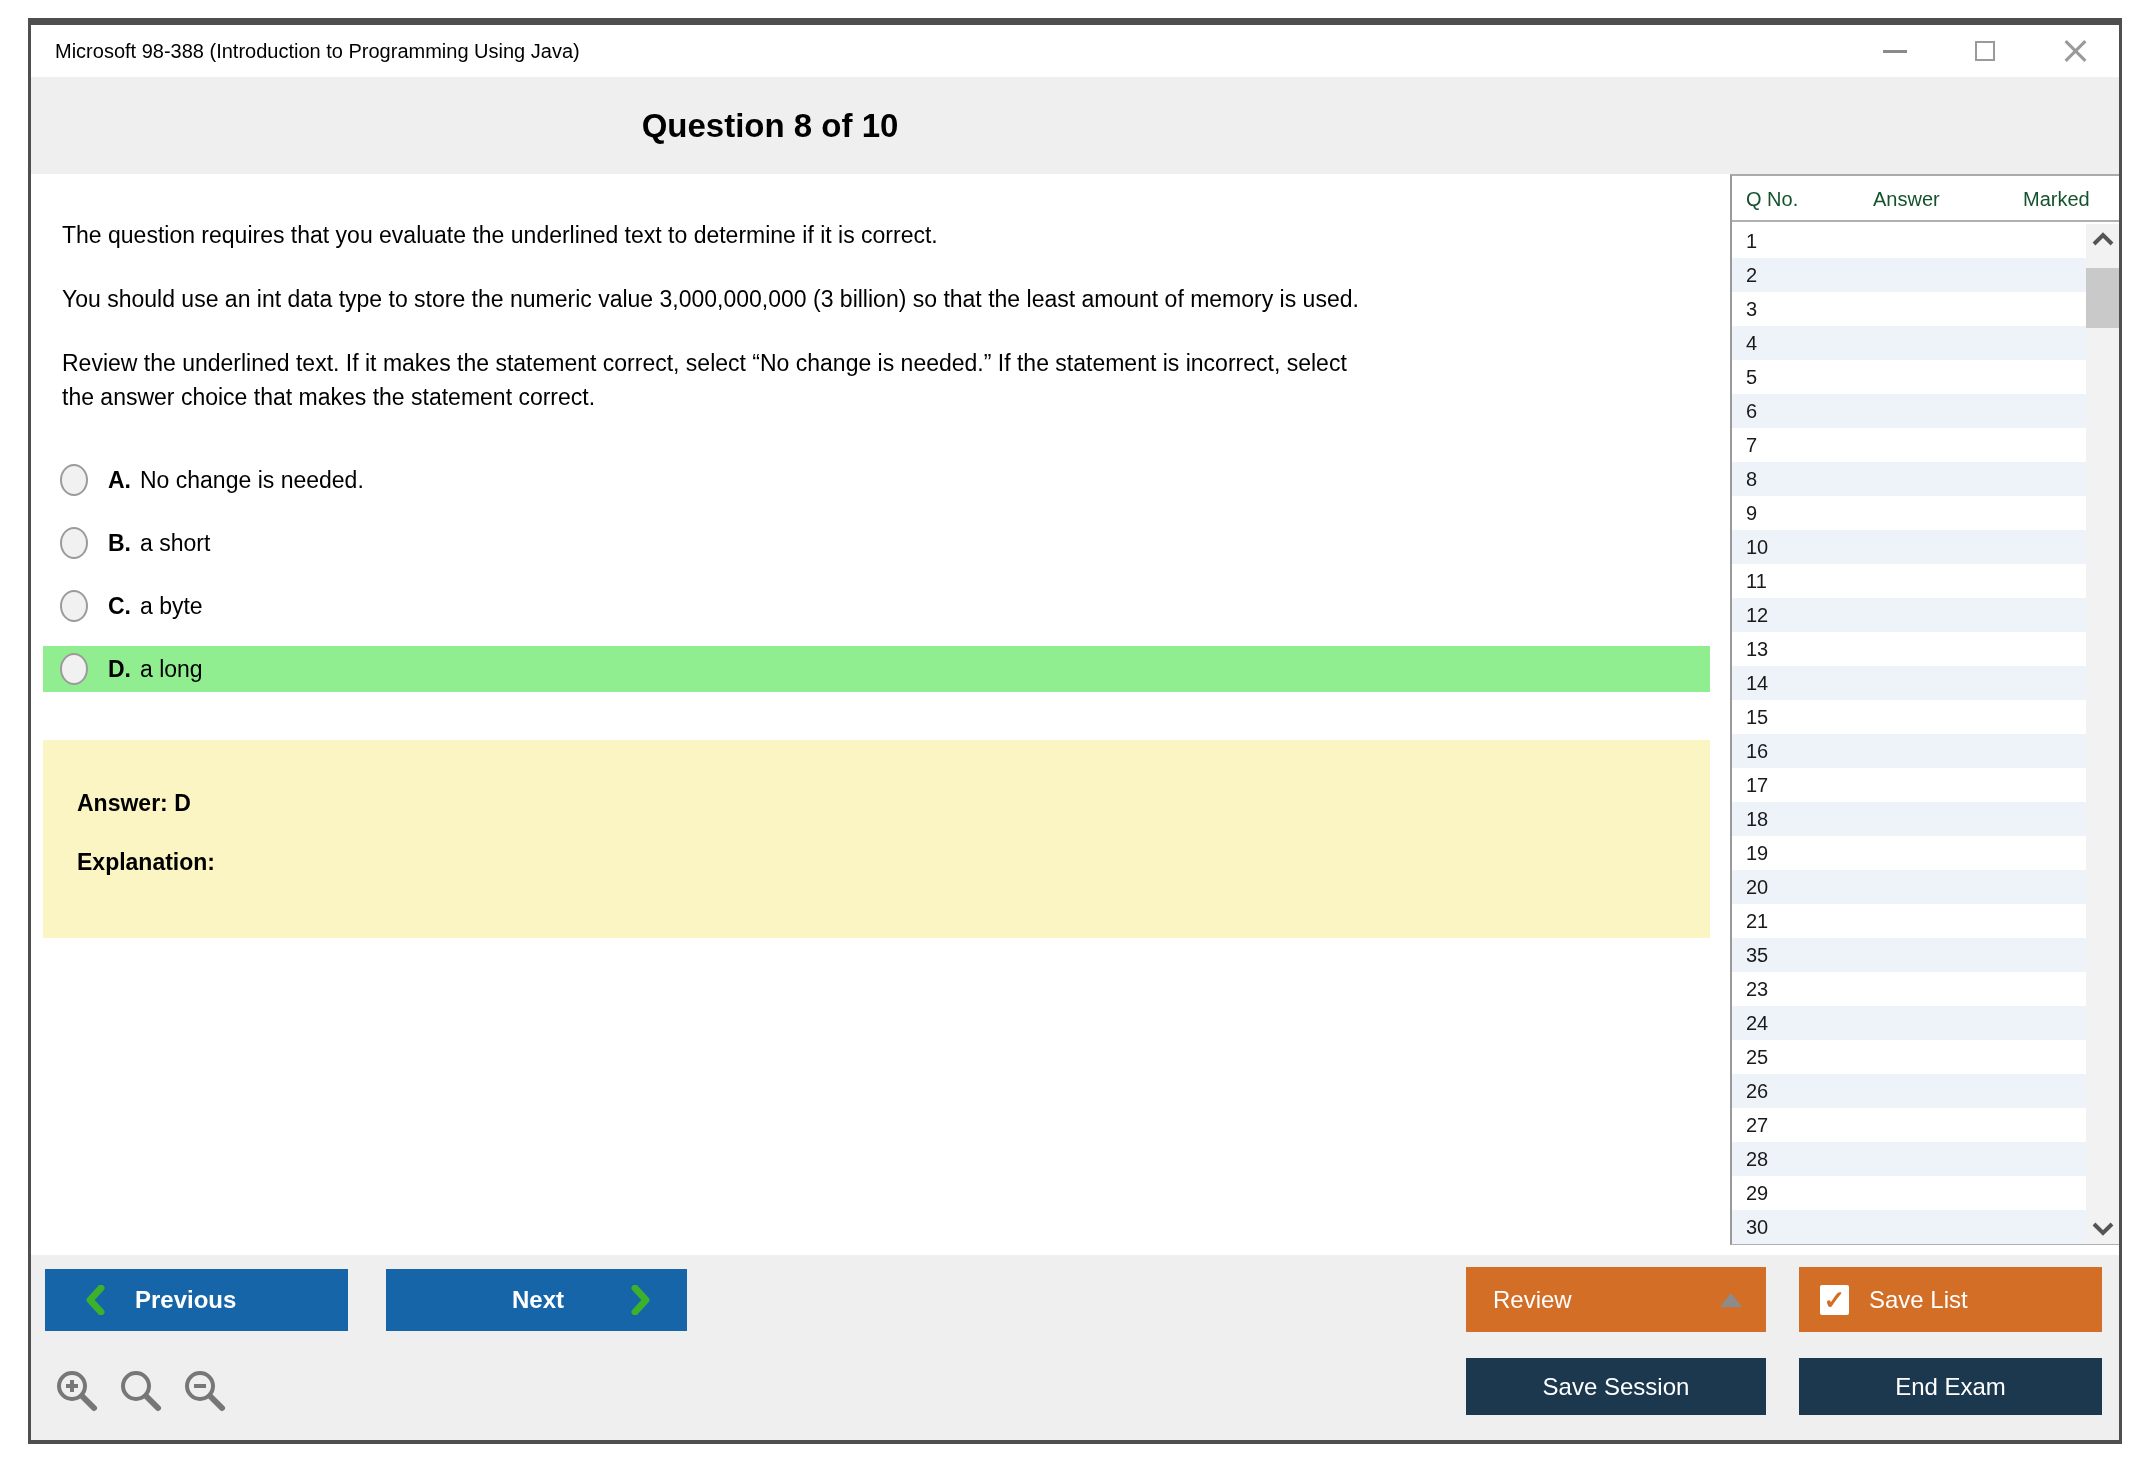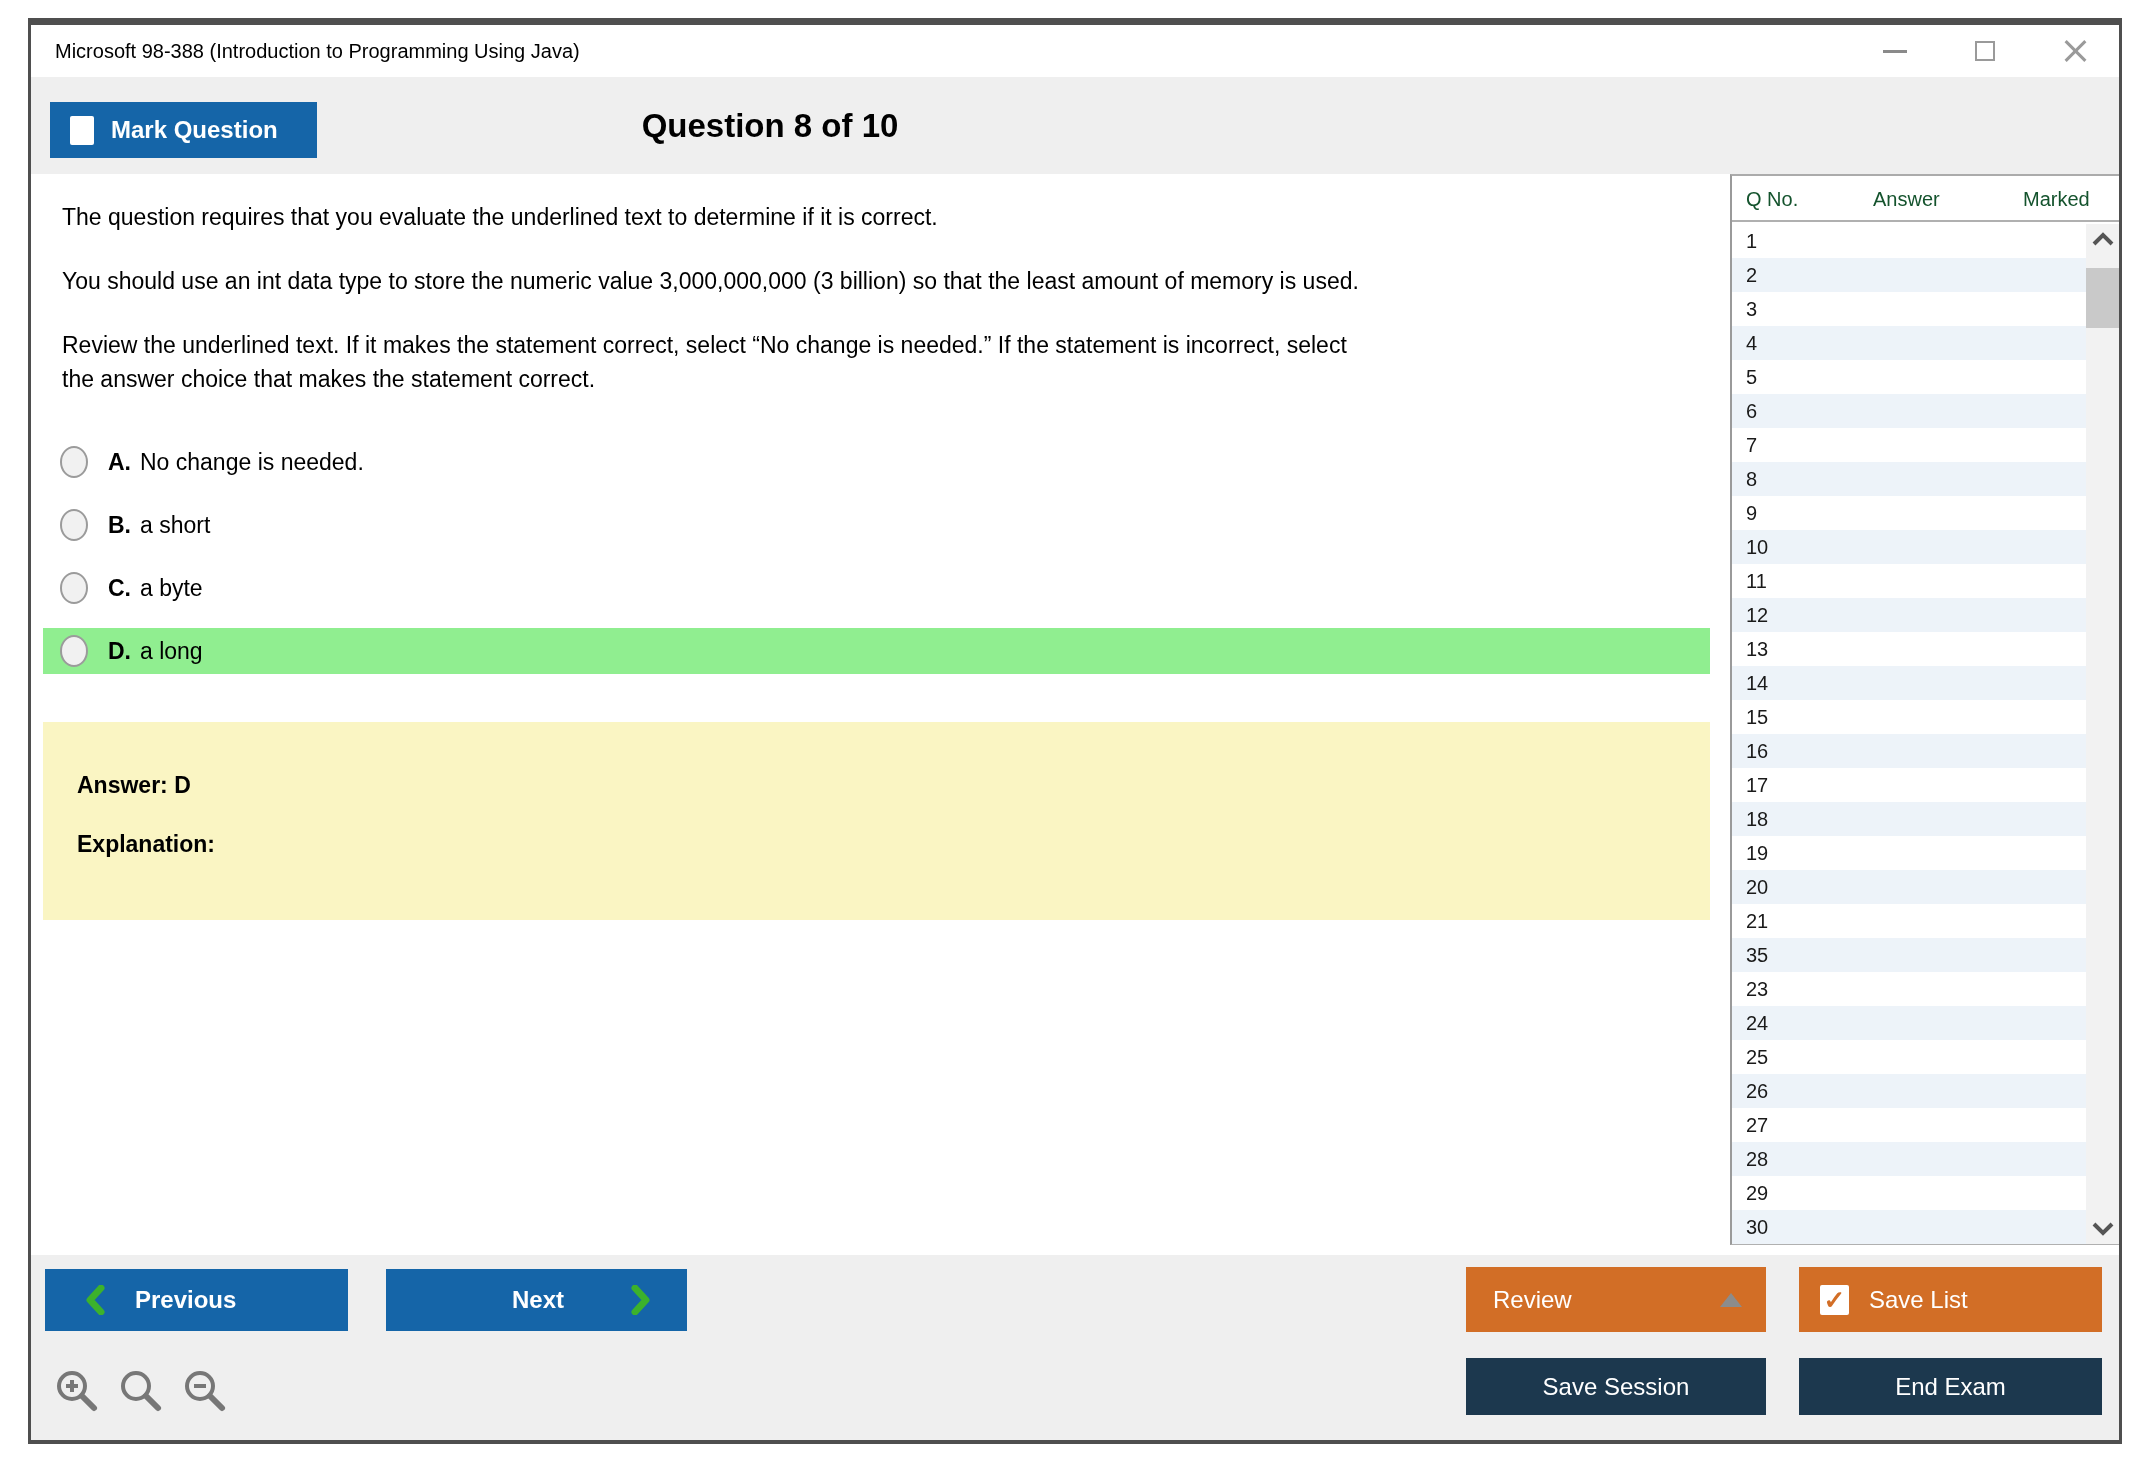--- a/index.html
+++ b/index.html
@@ -40,21 +40,21 @@
   .mark-btn{
     position:absolute;left:19px;top:25px;width:267px;height:56px;background:var(--primary-blue);
     display:flex;align-items:center;color:#fff;font-weight:bold;font-size:24px;cursor:pointer;
   }
   .mark-checkbox{width:24px;height:29px;background:#fff;margin-left:20px;margin-right:17px;border-radius:2px;}
   .q-counter{position:absolute;left:0;top:0;width:1478px;height:97px;line-height:97px;
     text-align:center;font-size:33px;font-weight:bold;}
   
   .question-area{position:absolute;left:12px;top:149px;width:1667px;}
   .q-para{font-size:23px;line-height:34px;margin:0 0 30px 0;padding-left:19px;}
-  .q-para.first{margin-top:26px;}
+  .q-para.first{margin-top:44px;}
   .q-para.cont-prev{margin-top:-30px;}
   .options{margin-top:43px;}
   .option-row{
     display:flex;align-items:center;height:46px;margin-bottom:17px;padding-left:17px;cursor:pointer;
   }
   .option-row.highlighted{background:var(--highlight-green);}
   .radio{
     width:28px;height:32px;border:2px solid #9b9b9b;border-radius:50%;
     background:#f1f1f1;margin-right:20px;flex:none;
   }
@@ -124,24 +124,20 @@
       <div class="win-btn">
           <span class="ic-max"></span>
         </div>
       <div class="win-btn">
           <span class="ic-close"></span>
         </div>
     </div>
   </div>
 
   <div class="header">
-    <div class="mark-btn">
-      <span class="mark-checkbox"></span>
-      <span>Mark Question</span>
-    </div>
     <div class="q-counter">Question 8 of 10</div>
   </div>
 
   <div class="question-area">
     <div class="q-para first">The question requires that you evaluate the underlined text to determine if it is correct.</div>
     <div class="q-para">You should use an int data type to store the numeric value 3,000,000,000 (3 billion) so that the least amount of memory is used.</div>
     <div class="q-para">Review the underlined text. If it makes the statement correct, select “No change is needed.” If the statement is incorrect, select</div>
     <div class="q-para cont-prev">the answer choice that makes the statement correct.</div>
 
     <div class="options">

